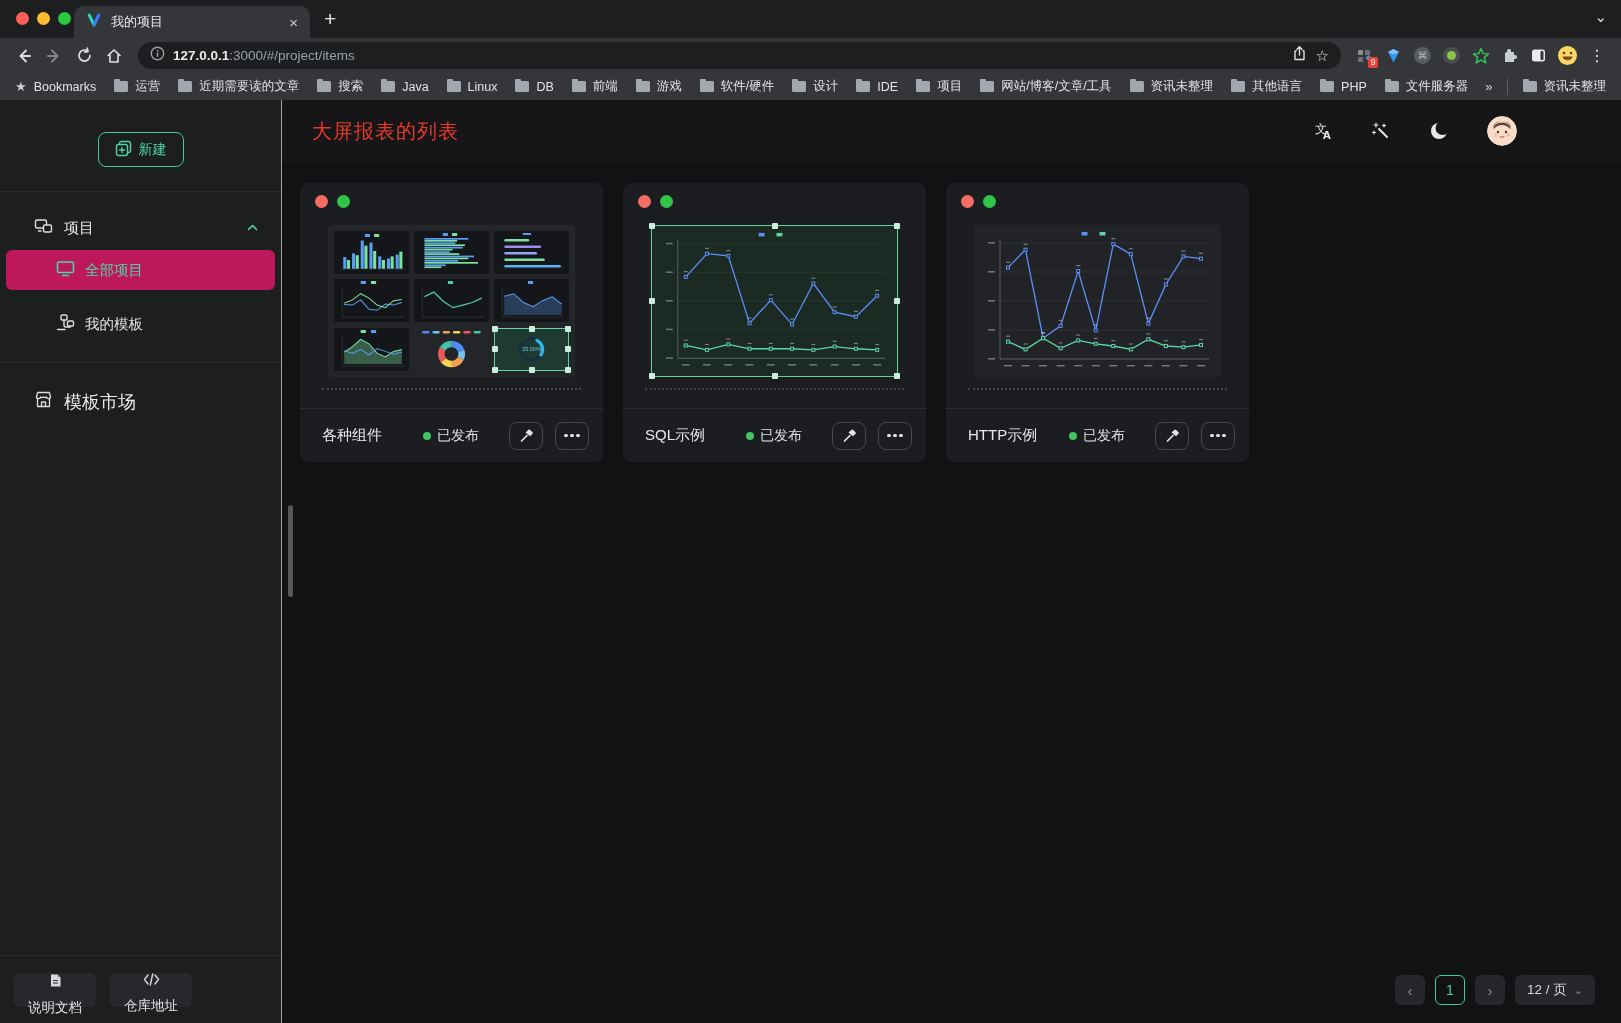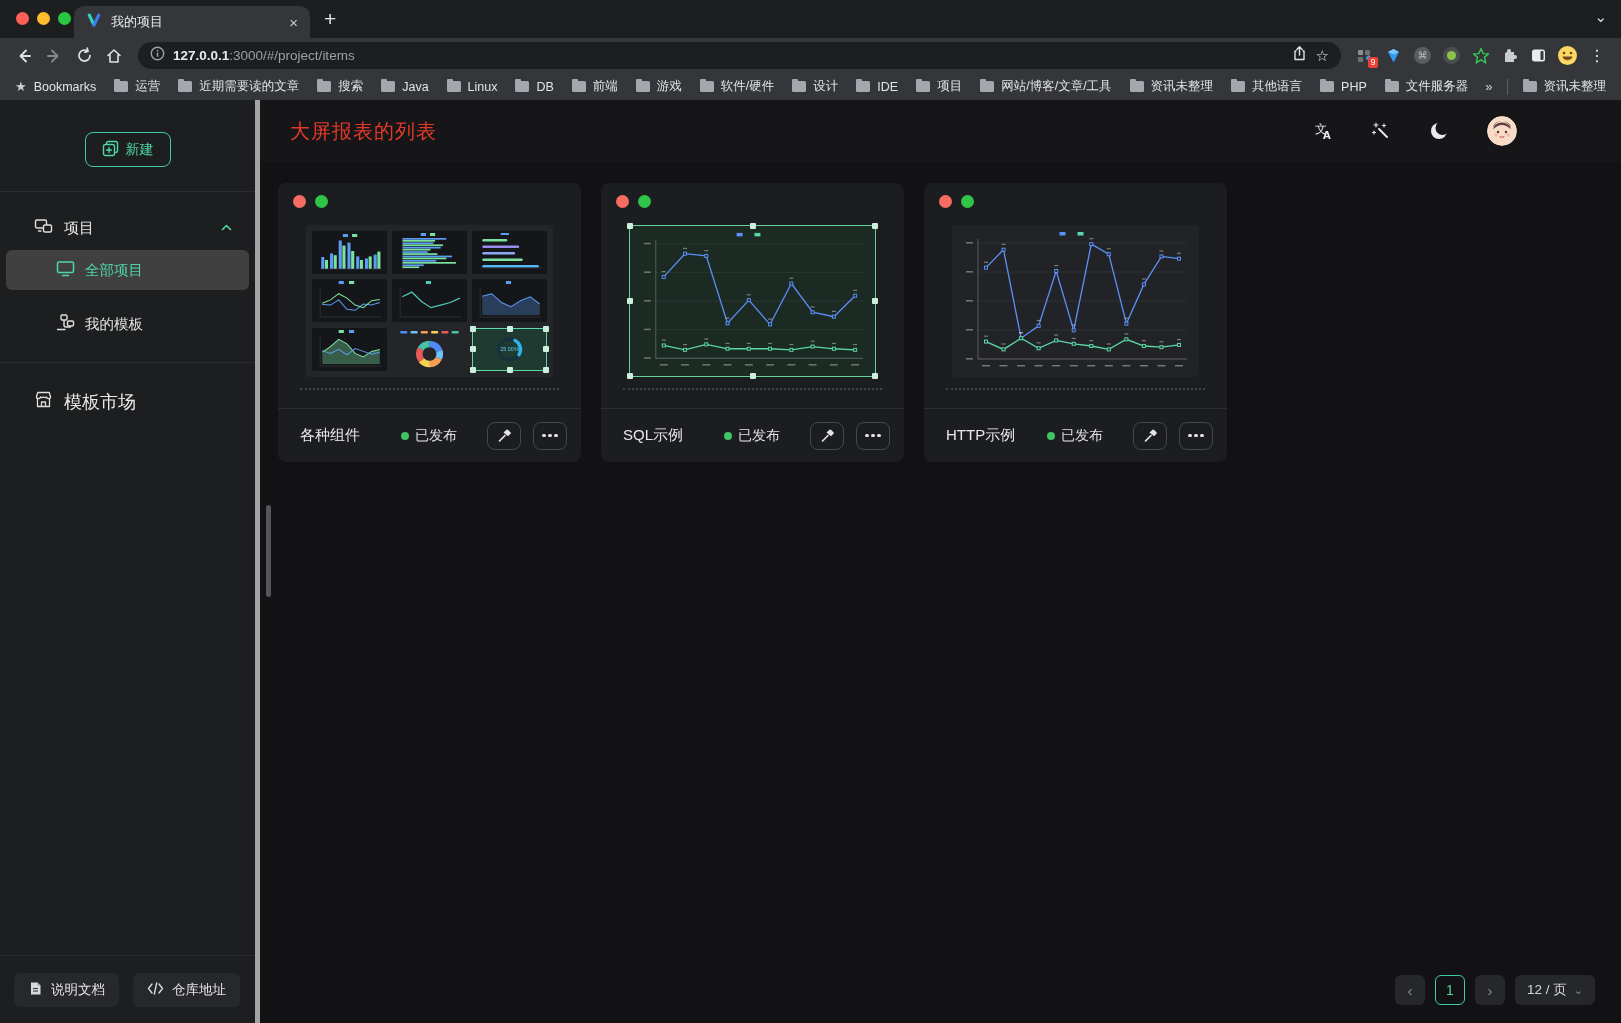--- a/index.html
+++ b/index.html
@@ -34,36 +34,36 @@
   .bm { display:flex; align-items:center; gap:7px; padding:0 9px; color:#e2e4e8; font-size:12.5px; white-space:nowrap; }
   .folder { width:14px; height:11px; background:#a3a8ae; border-radius:1.5px; position:relative; flex:none; }
   .folder::before { content:""; position:absolute; top:-2px; left:0; width:6px; height:3px; background:#a3a8ae; border-radius:1px 1px 0 0; }
   .bm-star { color:#cdd1d5; font-size:13px; }
   .bm-right { display:flex; align-items:center; flex:none; }
   .bm-sep { width:1px; height:16px; background:#5c5f63; margin:0 6px; }
   .chevmore { color:#d4d6d9; font-size:13px; padding:0 8px; }
 
   
   .page { display:flex; height:923px; }
-  .sidebar { position:relative; width:260px; background:#1d1e20; border-right:5px solid #a3a3a3; flex:none; }
+  .sidebar { position:relative; width:282px; background:#1d1e20; border-right:1px solid #a3a3a3; flex:none; }
   .newbtn { display:flex; align-items:center; justify-content:center; gap:7px; width:86px; height:35px;
     margin:32px auto 0; border:1px solid #3ecda0; border-radius:8px; color:#4fd6a4; font-size:14px; background:transparent; }
   .sdiv { border-top:1px solid #2b2c2e; margin:24px 0 0; }
   .snav-row { display:flex; align-items:center; height:44px; padding:0 22px 0 34px; margin-top:14px; color:#e8e8e8; font-size:15px; }
   .snav-row .lbl { margin-left:11px; flex:1; }
   .sgroup { color:#8f9092; font-size:13.5px; padding:8px 0 10px 40px; }
   .sitem { display:flex; align-items:center; height:40px; color:#e4e4e4; font-size:14.5px; }
-  .sitem.active { margin:0 6px; border-radius:6px; background:#404040; color:#4fd6a4; padding-left:50px; }
+  .sitem.active { margin:0 6px; border-radius:6px; background:#be185d; color:#4fd6a4; padding-left:50px; }
   .sitem.plain { padding-left:56px; margin-top:14px; }
   .sitem .lbl { margin-left:10px; }
   .market { display:flex; align-items:center; height:46px; padding-left:34px; margin-top:16px; color:#e8e8e8; font-size:18px; }
   .sfoot { position:absolute; left:0; right:0; bottom:0; height:68px; border-top:1px solid #2a2b2d;
     display:flex; align-items:center; padding:0 14px; gap:14px; }
   .sfbtn { display:flex; align-items:center; gap:8px; height:34px; padding:0 14px; background:#27282b;
-    border:none; border-radius:6px; color:#e3e3e3; font-size:13.5px; }
+    border:none; border-radius:6px; color:#e3e3e3; font-size:13.5px;flex-direction:column; }
 
   .main { position:relative; flex:1; background:#121214; min-width:0; }
   .mhead { height:62px; background:#161619; display:flex; align-items:center; padding:0 104px 0 30px; }
   .ptitle { font-size:20px; color:#e6392a; letter-spacing:1px; }
   .hicons { margin-left:auto; display:flex; align-items:center; gap:38px; }
   .hic { display:flex; align-items:center; justify-content:center; }
   .avatar { width:30px; height:30px; border-radius:50%; overflow:hidden; }
 
   .cards { display:flex; gap:20px; padding:21px 18px; }
   .card { position:relative; width:303px; height:279px; background:#1c1d20; border-radius:8px; flex:none; }

